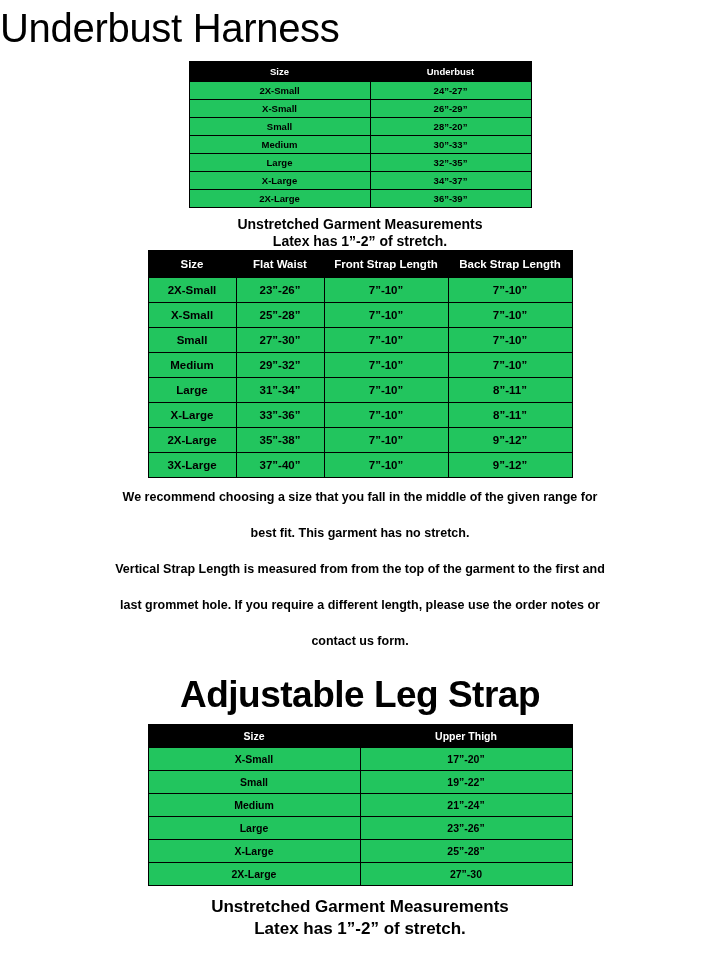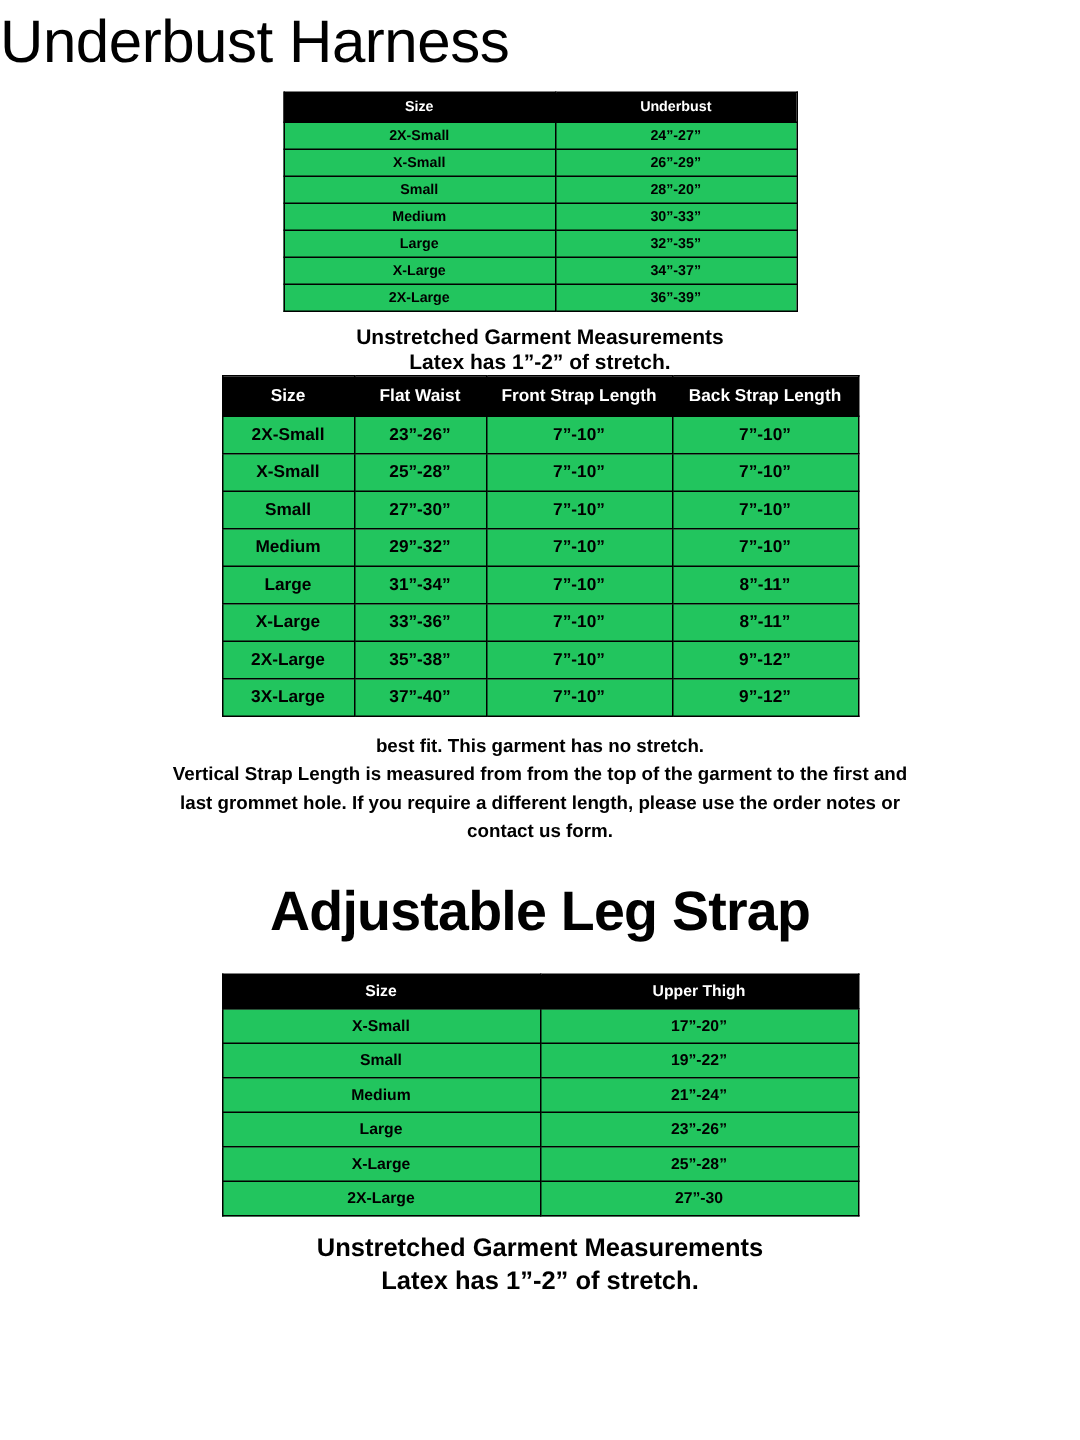--- a/index.html
+++ b/index.html
@@ -81,29 +81,29 @@
 
   .sec2-note {
     text-align: center;
     font-size: 12.5px;
     font-weight: bold;
     line-height: 18px;
     margin: 10px auto 0 auto;
     width: 540px;
   }
   .sec2-note p { margin: 0; }
-  .sec2-note p + p { margin-top: 1px; }
+  .sec2-note p + p { margin-top: 18px; }
 
   
   .sec3-title {
     text-align: center;
     font-size: 37px;
     font-weight: bold;
     letter-spacing: -0.5px;
-    margin: 24px 0 20px 0;
+    margin: 24px 0 8px 0;
   }
   .t3-wrap { display: flex; justify-content: center; }
   table.t3 { width: 424px; }
   table.t3 th { font-size: 10.5px; padding: 5px 0; }
   table.t3 td { font-size: 10.5px; padding: 5px 0; font-weight: bold; }
   table.t3 .c1 { width: 212px; }
   table.t3 .c2 { width: 212px; }
 
   .sec3-note {
     text-align: center;
@@ -238,20 +238,21 @@
             <td>3X-Large</td>
             <td>37”-40”</td>
             <td>7”-10”</td>
             <td>9”-12”</td>
           </tr>
         </tbody>
       </table>
     </div>
 
     <div class="sec2-note">
+      <p>We recommend choosing a size that you fall in the middle of the given range for</p>
       <p>best fit. This garment has no stretch.</p>
       <p>Vertical Strap Length is measured from from the top of the garment to the first and</p>
       <p>last grommet hole. If you require a different length, please use the order notes or</p>
       <p>contact us form.</p>
     </div>
   </div>
 
   <div>
     <div class="sec3-title">Adjustable Leg Strap</div>
 

